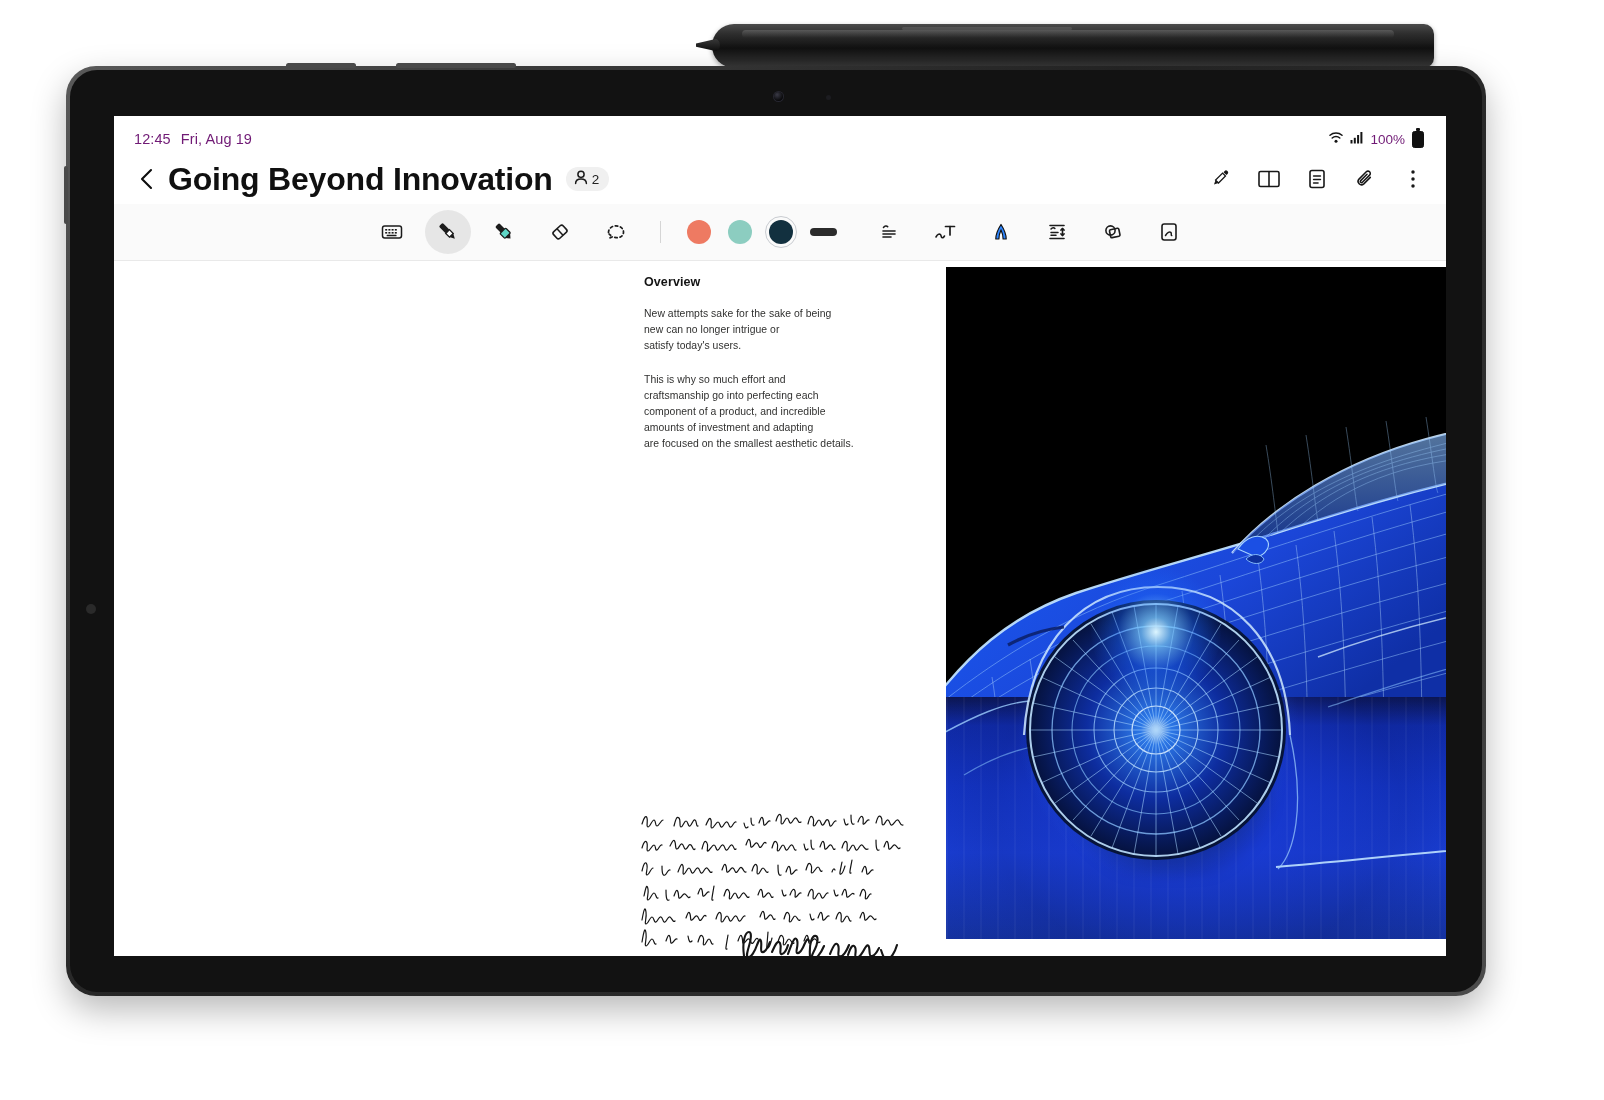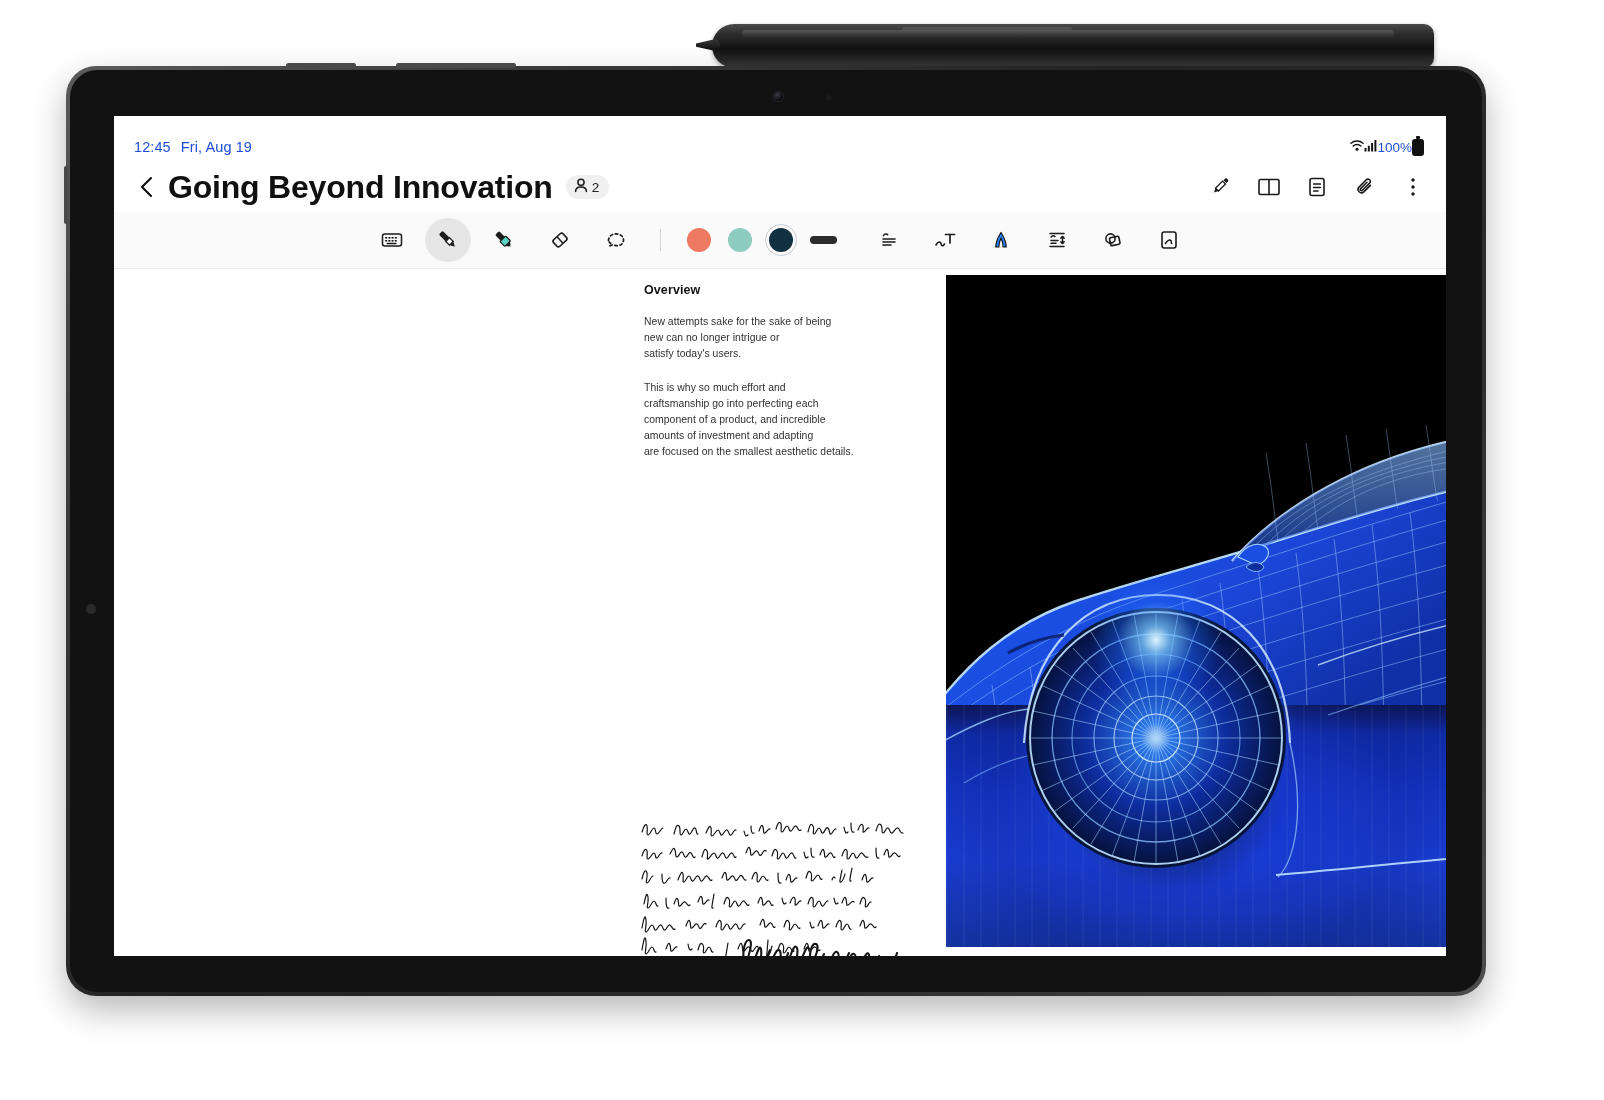--- a/index.html
+++ b/index.html
@@ -84,25 +84,25 @@
     left: 44px; top: 46px;
     width: 1332px; height: 840px;
     background: #ffffff;
     overflow: hidden;
   }
 
   
   .statusbar {
     height: 30px; background: #ffffff;
     display: flex; align-items: center; justify-content: space-between;
-    padding: 16px 22px 0 20px;
-    font-size: 14.5px; color: #1d4ed8;
+    padding: 8px 22px 0 20px;
+    font-size: 14.5px; color: #701a75;
   }
   .status-left { display: flex; align-items: baseline; gap: 10px; letter-spacing:.1px; }
-  .status-right { display:flex; align-items:center; font-size: 13.5px; }
+  .status-right { display:flex; align-items:center; gap: 7px; font-size: 13.5px; }
   .ico-wifi, .ico-sig { display:inline-block; }
   .batt {
     display:inline-block; width: 10px; height: 15px; border: 1.6px solid #111;
     border-radius: 2.5px; position: relative; background:#111;
   }
   .batt:before{ content:""; position:absolute; left:2.5px; top:-3.2px; width:4px; height:2.2px;
     background:#111; border-radius:1px;}
 
   
   .note-header {

